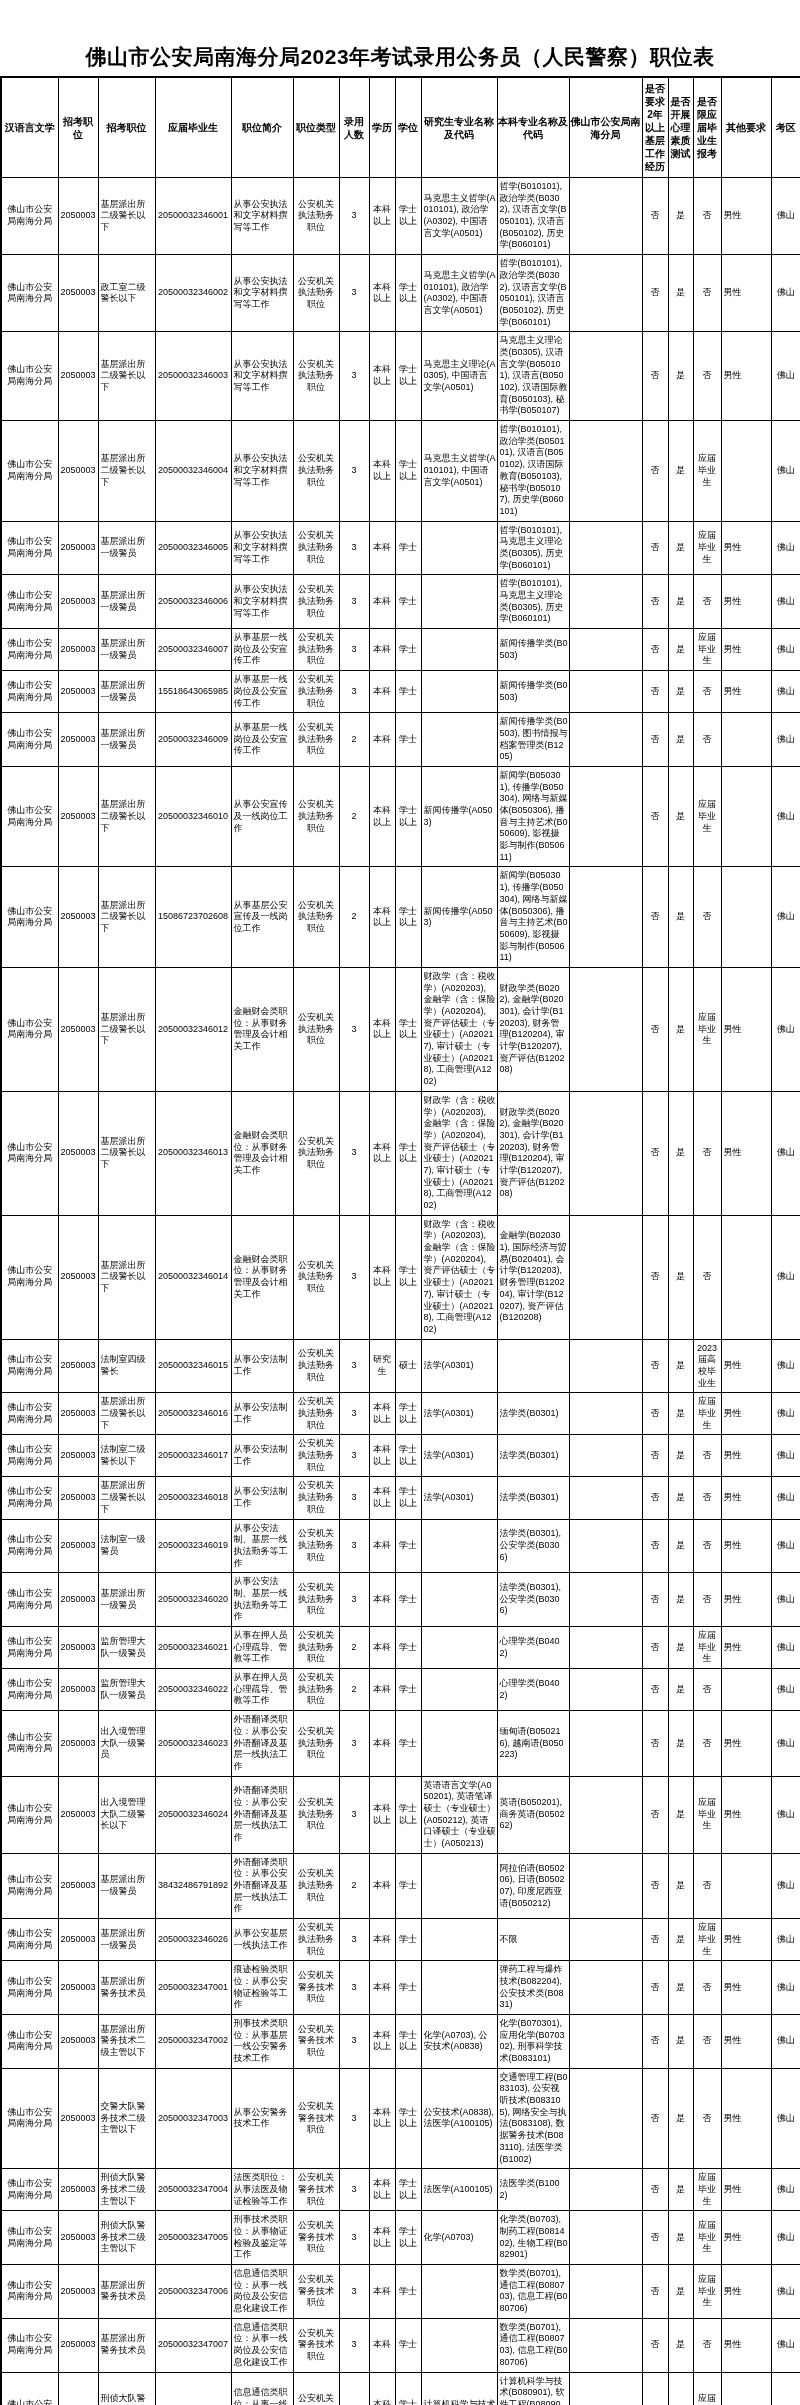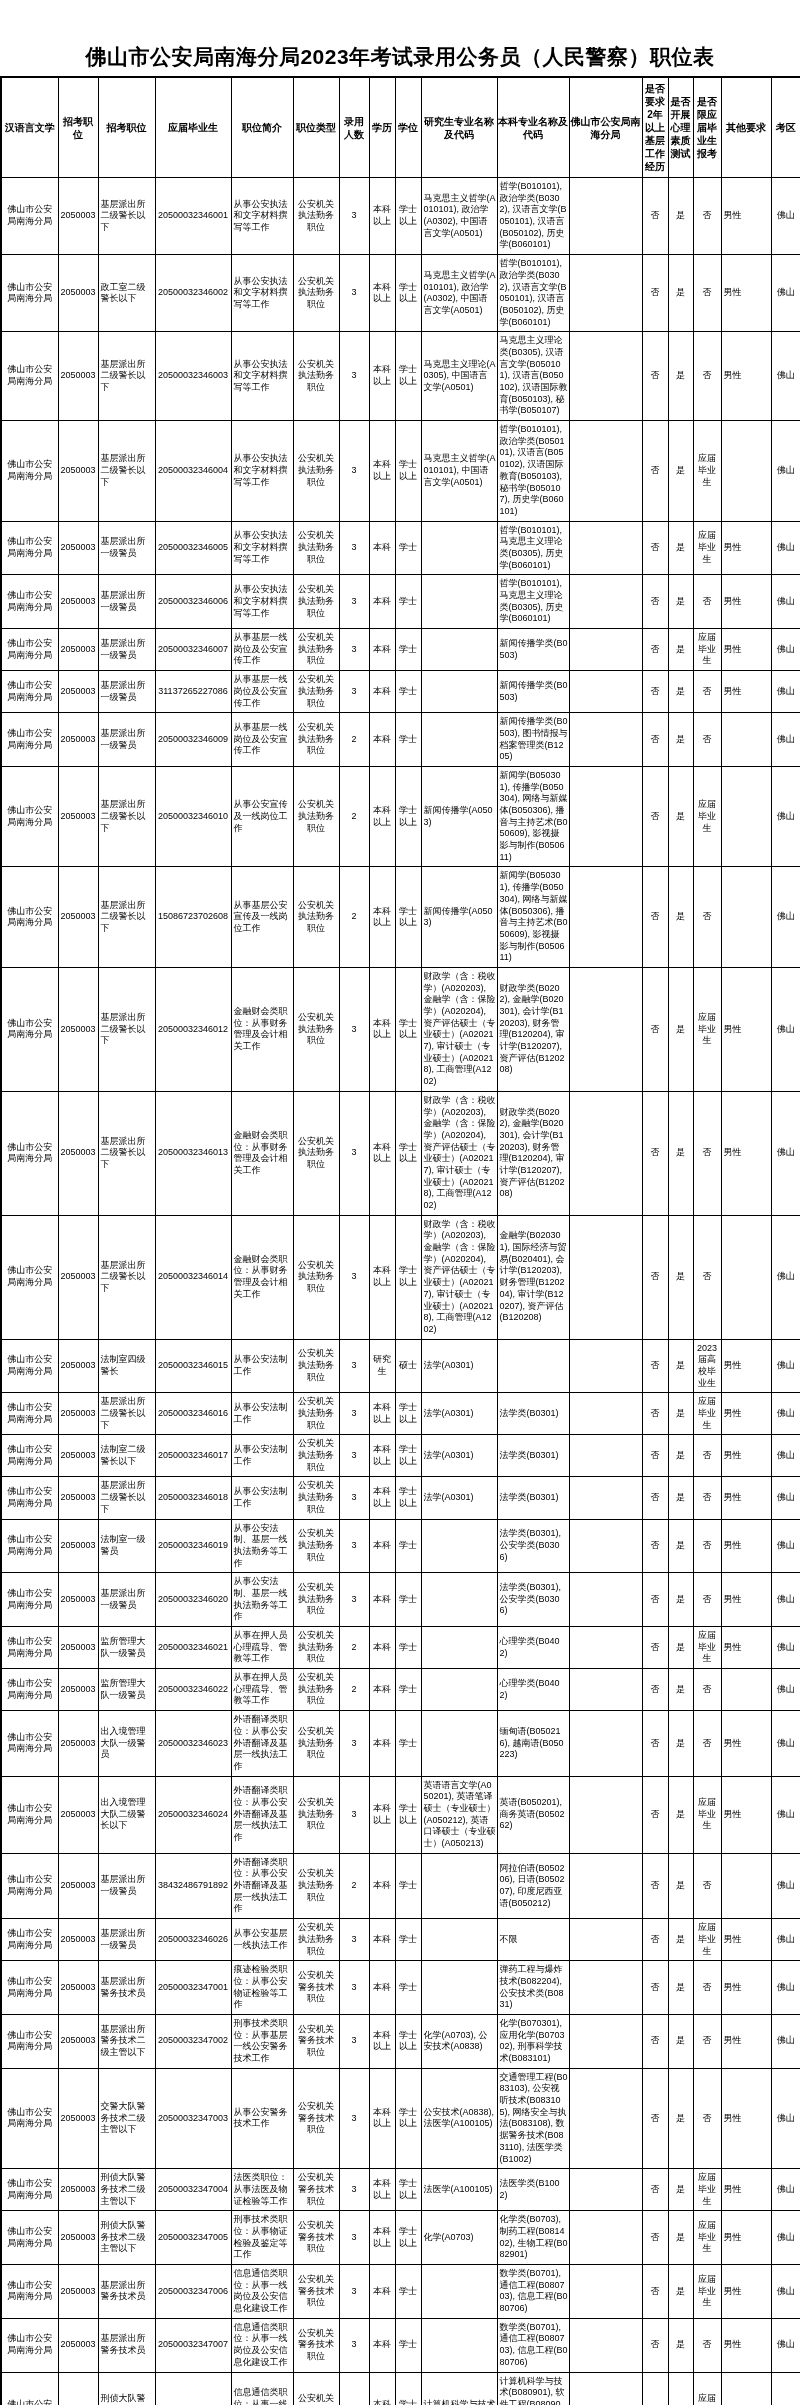--- a/index.html
+++ b/index.html
@@ -198,21 +198,21 @@
           <td>否</td>
           <td>是</td>
           <td>应届毕业生</td>
           <td class="left">男性</td>
           <td>佛山</td>
         </tr>
         <tr>
           <td>佛山市公安局南海分局</td>
           <td>2050003</td>
           <td class="left">基层派出所一级警员</td>
-          <td>31137265227086</td>
+          <td>15518643065985</td>
           <td class="left">从事基层一线岗位及公安宣传工作</td>
           <td>公安机关执法勤务职位</td>
           <td>3</td>
           <td>本科</td>
           <td>学士</td>
           <td></td>
           <td class="left">新闻传播学类(B0503)</td>
           <td></td>
           <td>否</td>
           <td>是</td>

